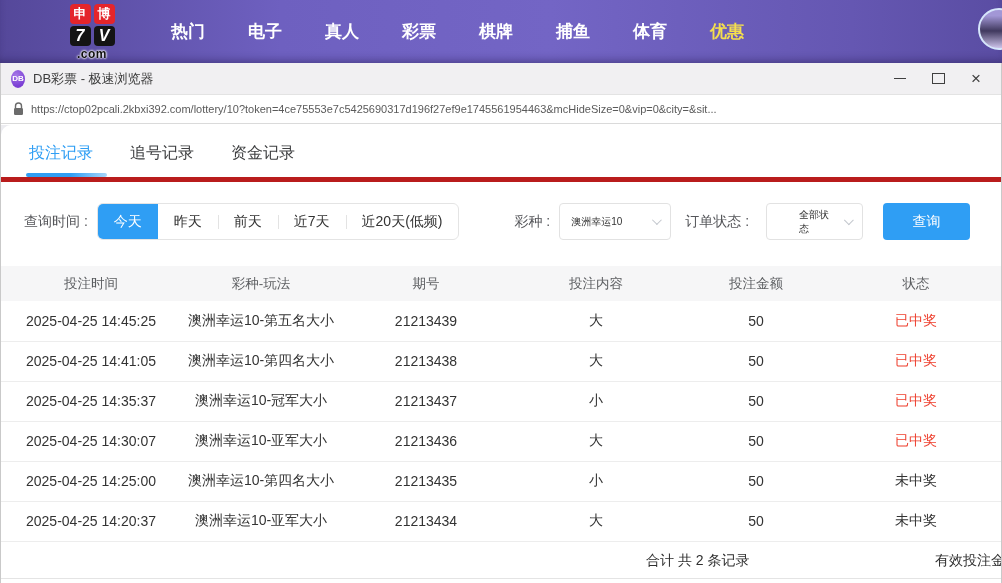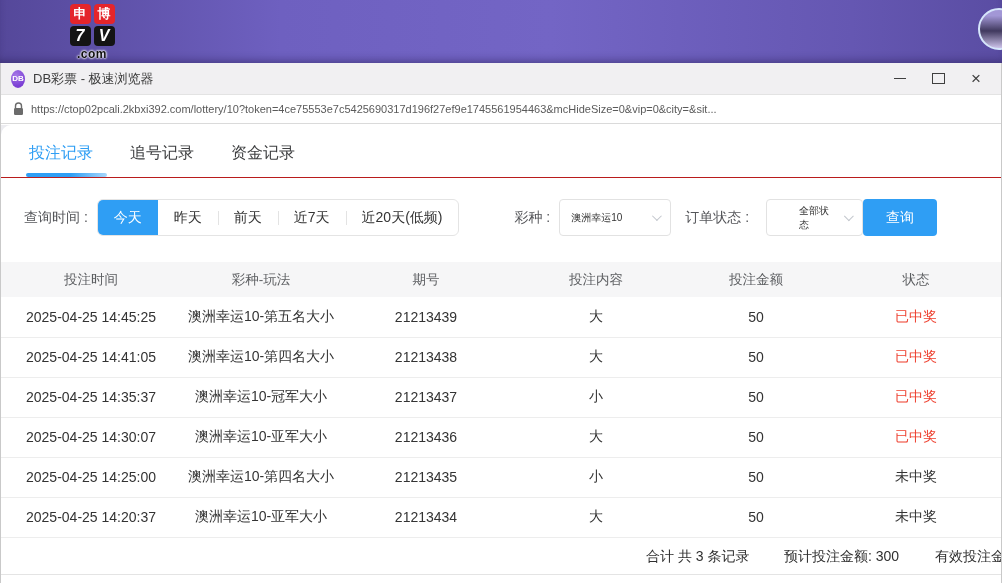--- a/index.html
+++ b/index.html
@@ -49,42 +49,42 @@
 
   .url-bar { height:29px; background:#fff; border-bottom:1px solid #dadada; display:flex; align-items:center;
     padding:0 12px; }
   .lock { margin-right:7px; flex:0 0 auto; display:flex; }
   .url-text { font-size:11px; color:#5a5a5a; white-space:nowrap; overflow:hidden; }
 
   
   .page { position:absolute; top:62px; left:0; right:0; bottom:0; background:#ececf0; }
   .panel { background:#fff; border-radius:10px 0 0 0; height:100%; overflow:hidden; }
 
-  .tab-bar { padding:18px 0 0 28px; border-bottom:1px solid #b91c1c; display:flex; }
+  .tab-bar { padding:18px 0 0 28px; border-bottom:5px solid #b91c1c; display:flex; }
   .tab { margin-right:37px; font-size:16px; color:#3f4042; cursor:pointer; padding-bottom:13px; position:relative; }
   .tab.active { color:#2f9ef4; }
   .tab.active::after { content:""; position:absolute; left:-3px; right:-14px; bottom:0; height:4px; border-radius:3px;
     background:linear-gradient(90deg,#2f9ef4 0%,#2f9ef4 55%,#a8d6fa 100%); }
 
   .filter-bar { display:flex; align-items:center; margin:21px 0 0 23px; }
   .f-label { font-size:14px; color:#55565a; margin-right:9px; white-space:nowrap; }
   .btn-group { display:flex; border:1px solid #e4e4e4; border-radius:6px; height:37px; align-items:stretch;
     overflow:hidden; background:#fff; }
   .opt { padding:0 16px; line-height:35px; font-size:14px; color:#333; cursor:pointer; position:relative; }
   .opt + .opt::before { content:""; position:absolute; left:0; top:11px; height:14px; width:1px; background:#e3e3e3; }
   .opt.active { background:#2f9ef4; color:#fff; }
   .opt.active + .opt::before { display:none; }
   .gap-lg { margin-left:55px; }
   .select { height:37px; border:1px solid #e2e2e2; border-radius:4px; display:flex; align-items:center;
     justify-content:space-between; padding:0 11px; font-size:10px; color:#333; cursor:pointer; background:#fff; }
   .select.lottery { width:112px; }
   .select.status { width:97px; margin-left:8px;padding-left:32px; }
   .caret { width:7px; height:7px; border-right:1.5px solid #c3c7cd; border-bottom:1.5px solid #c3c7cd;
     transform:rotate(45deg) translateY(-2px); margin-left:8px; }
-  .search-btn { width:74px; height:37px; background:#2f9ef4; color:#fff; font-size:14px;
+  .search-btn { margin-left:20px; width:87px; height:37px; background:#2f9ef4; color:#fff; font-size:14px;
     border:none; border-radius:4px; cursor:pointer; font-family:inherit; }
 
   table { width:100%; border-collapse:collapse; table-layout:fixed; margin-top:26px; }
   thead th { background:#f6f6f7; height:35px; font-weight:normal; font-size:13.5px; color:#5c5e61; text-align:center; }
   tbody td { height:40px; text-align:center; font-size:14px; color:#333; border-bottom:1px solid #ededed; }
   td.won { color:#ee4130; }
 
   .table-footer { position:relative; height:37px; border-bottom:1px solid #e4e4e4; font-size:14px; color:#2f2f2f; }
   .table-footer span { position:absolute; top:0; line-height:37px; white-space:nowrap; }
   .ft-total { left:645px; }
@@ -99,20 +99,38 @@
     <div class="logo-row">
       <span class="tile red">申</span>
       <span class="tile red">博</span>
     </div>
     <div class="logo-row">
       <span class="tile black">7</span>
       <span class="tile black">V</span>
     </div>
     <div class="logo-com">.com</div>
   </div>
+  <div class="nav-menu">
+
+      <span class="nav-item">热门</span>
+
+      <span class="nav-item">电子</span>
+
+      <span class="nav-item">真人</span>
+
+      <span class="nav-item">彩票</span>
+
+      <span class="nav-item">棋牌</span>
+
+      <span class="nav-item">捕鱼</span>
+
+      <span class="nav-item">体育</span>
+
+      <span class="nav-item highlight">优惠</span>
+    </div>
   <div class="float-widget"></div>
 </div>
 
 <div class="browser-window">
 
   <div class="title-bar">
     <div class="app-icon">DB</div>
     <div class="window-title">DB彩票 - 极速浏览器</div>
     <div class="win-controls">
       <span class="win-btn ctrl-min"></span>
@@ -244,20 +262,19 @@
               <td>澳洲幸运10-亚军大小</td>
               <td>21213434</td>
               <td>大</td>
               <td>50</td>
               <td>未中奖</td>
             </tr>
           </tbody>
       </table>
 
       <div class="table-footer">
-        <span class="ft-total">合计 共 3 条记录</span>
-        <span class="ft-expected">预计投注金额: 300</span>
+        <span class="ft-total">合计 共 2 条记录</span>
         <span class="ft-valid">有效投注金额:</span>
       </div>
 
     </div>
   </div>
 </div>
 
 </body></html>

